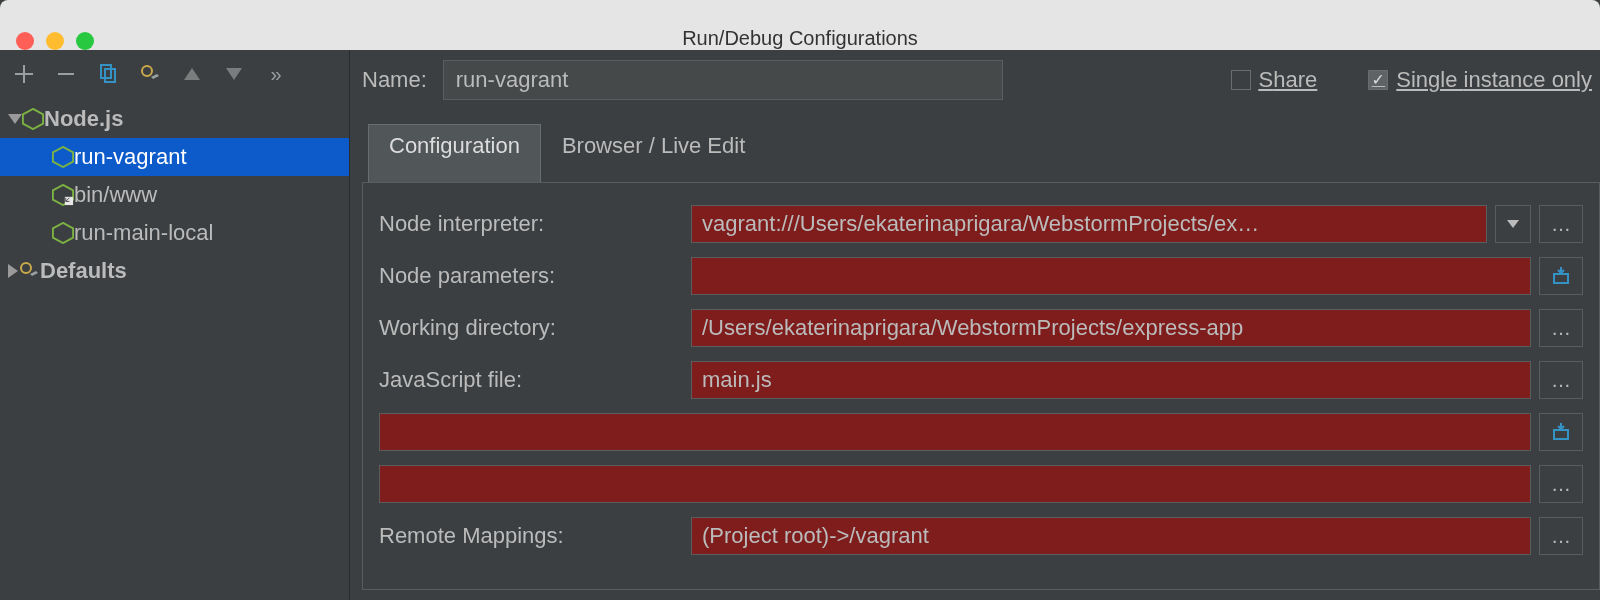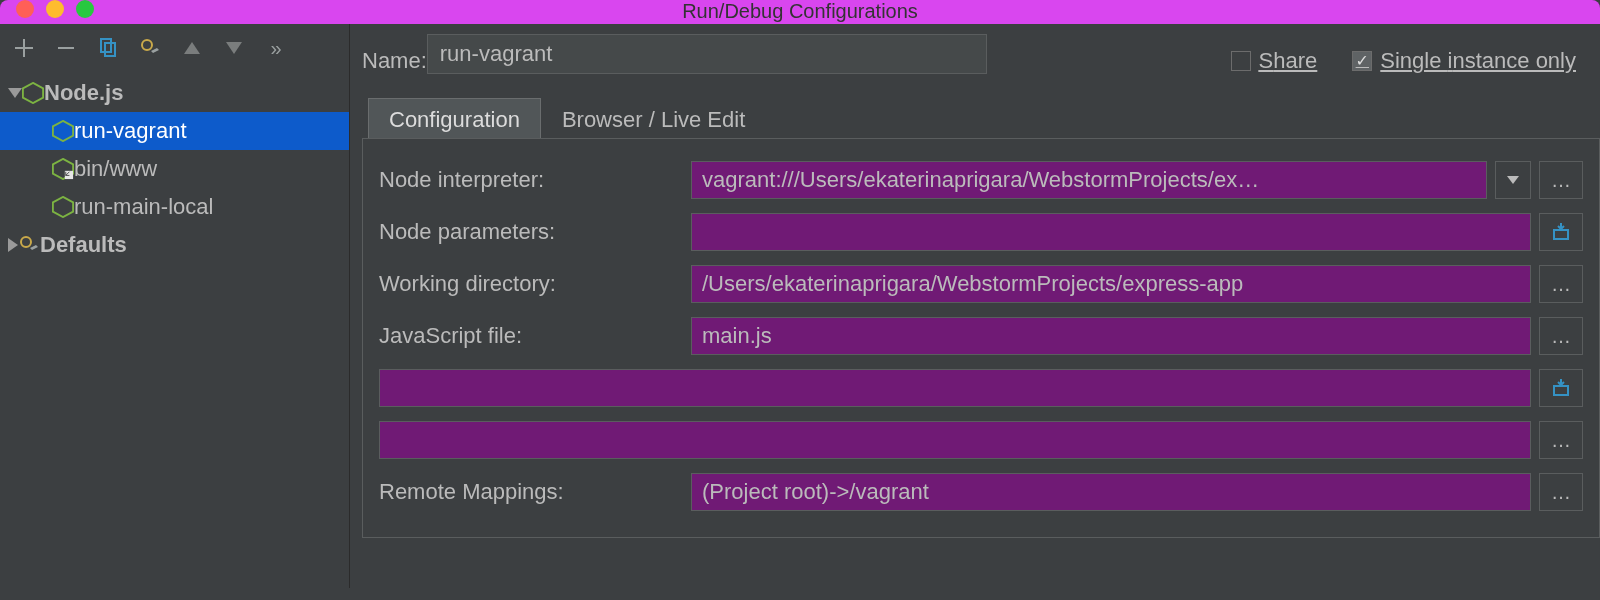--- a/index.html
+++ b/index.html
@@ -6,24 +6,24 @@
   body {
     font-family: -apple-system, "Helvetica Neue", Arial, sans-serif;
     font-size: 22px;
     color: #bbbbbb;
     background: #3c3f41;
     width: 1600px;
     height: 600px;
     overflow: hidden;
   }
   .titlebar {
-    height: 24px;
-    background: #d946ef;
+    height: 50px;
+    background: #e5e5e5;
     display: flex;
-    align-items: flex-start;
+    align-items: flex-end;
     position: relative;
     border-top-left-radius: 8px;
     border-top-right-radius: 8px;
   }
   .tl-dots { display: flex; gap: 12px; margin-left: 16px; }
   .tl-dot { width: 18px; height: 18px; border-radius: 50%; }
   .tl-red { background: #ff5f57; }
   .tl-yellow { background: #febc2e; }
   .tl-green { background: #28c840; }
   .titlebar-title {
@@ -75,22 +75,22 @@
   }
   .node-hex {
     width: 22px; height: 22px; display:inline-flex; align-items:center; justify-content:center;
   }
   
   .main {
     flex: 1; display: flex; flex-direction: column;
     padding: 0;
   }
   .top-row {
-    display: flex; align-items: flex-end; 
-    padding: 10px 24px 6px 12px;
+    display: flex; align-items: center; gap: 16px;
+    padding: 10px 8px 6px 12px;
   }
   .name-input {
     background: #45494a; border: 1px solid #5a5d5e;
     color: #bbbbbb; font-size: 22px; height: 40px;
     padding: 0 12px; width: 560px;
   }
   .chk {
     display: inline-flex; align-items: center; gap: 8px;
     color: #bbbbbb;
     text-decoration: underline;
@@ -102,44 +102,44 @@
   .chk-box.checked { background: #5f6365; }
   .chk-box.checked::after {
     content: "✓"; color: #ddd; font-size: 16px; line-height: 1;
   }
   .spacer { flex: 1; }
 
   .tabs {
     display: flex; gap: 0; margin: 18px 0 0 18px;
   }
   .tab {
-    padding: 8px 20px 4px 20px;
+    padding: 8px 20px 22px 20px;
     color: #bbbbbb;
     border: 1px solid transparent;
   }
   .tab.active {
     background: #515658;
     border: 1px solid #6a6d6e;
     border-bottom: none;
     color: #dcdcdc;
   }
   .tab-body {
     border: 1px solid #5a5d5e;
     margin: 0 0 0 12px;
-    padding: 16px 16px 12px 16px;
+    padding: 16px 16px 20px 16px;
     border-top: 1px solid #5a5d5e;
   }
   .form-row {
     display: flex; align-items: center; gap: 12px;
     margin: 6px 0 14px 0;
   }
   .form-label { width: 300px; color: #bbbbbb; }
   .field-wrap { flex: 1; display: flex; align-items: stretch; gap: 8px; }
   .field {
-    flex: 1; background: #701a75; border: 1px solid #5a5d5e;
+    flex: 1; background: #7f1d1d; border: 1px solid #5a5d5e;
     color: #bbbbbb; font-size: 22px;
     height: 38px; padding: 0 10px;
     display: flex; align-items: center;
     overflow: hidden; text-overflow: ellipsis; white-space: nowrap;
   }
   .sq-btn {
     width: 44px; height: 38px; border: 1px solid #5a5d5e;
     background: #3c3f41; color: #bbbbbb;
     display: inline-flex; align-items: center; justify-content: center;
     font-size: 20px;

